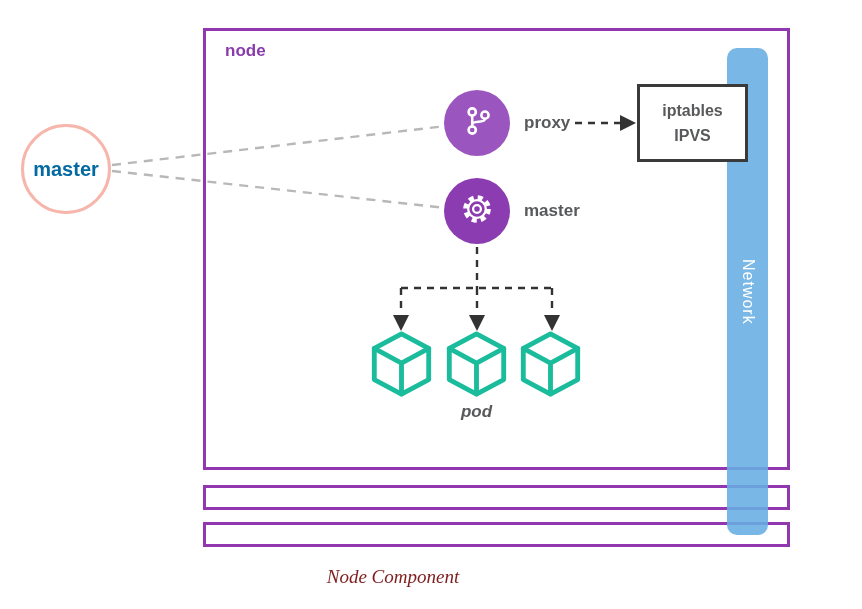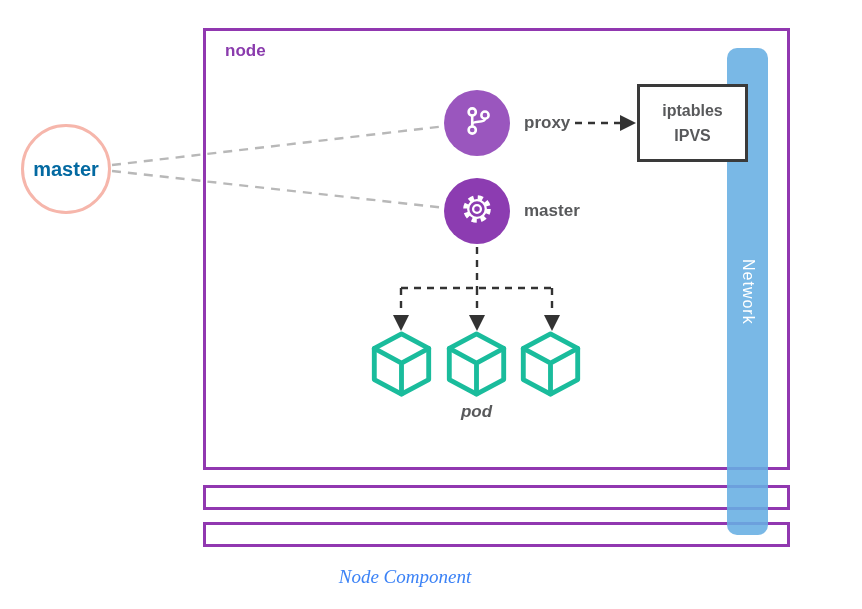--- a/index.html
+++ b/index.html
@@ -143,27 +143,27 @@
     color: #58595b;
     font-weight: bold;
     font-size: 17px;
     z-index: 3;
     font-style: italic;
   }
 
   
   .caption {
     position: absolute;
-    left: 280px; top: 566px;
+    left: 268px; top: 566px;
     width: 250px;
     text-align: center;
     font-family: "Liberation Serif", serif;
     font-style: italic;
     font-size: 19px;
-    color: #3b82f6;
+    color: #7f1d1d;
     z-index: 1;
   }
 </style>
 </head>
 <body>
 
 <div class="canvas">
 
   <svg class="connectors" width="862" height="609" viewBox="0 0 862 609">
 

